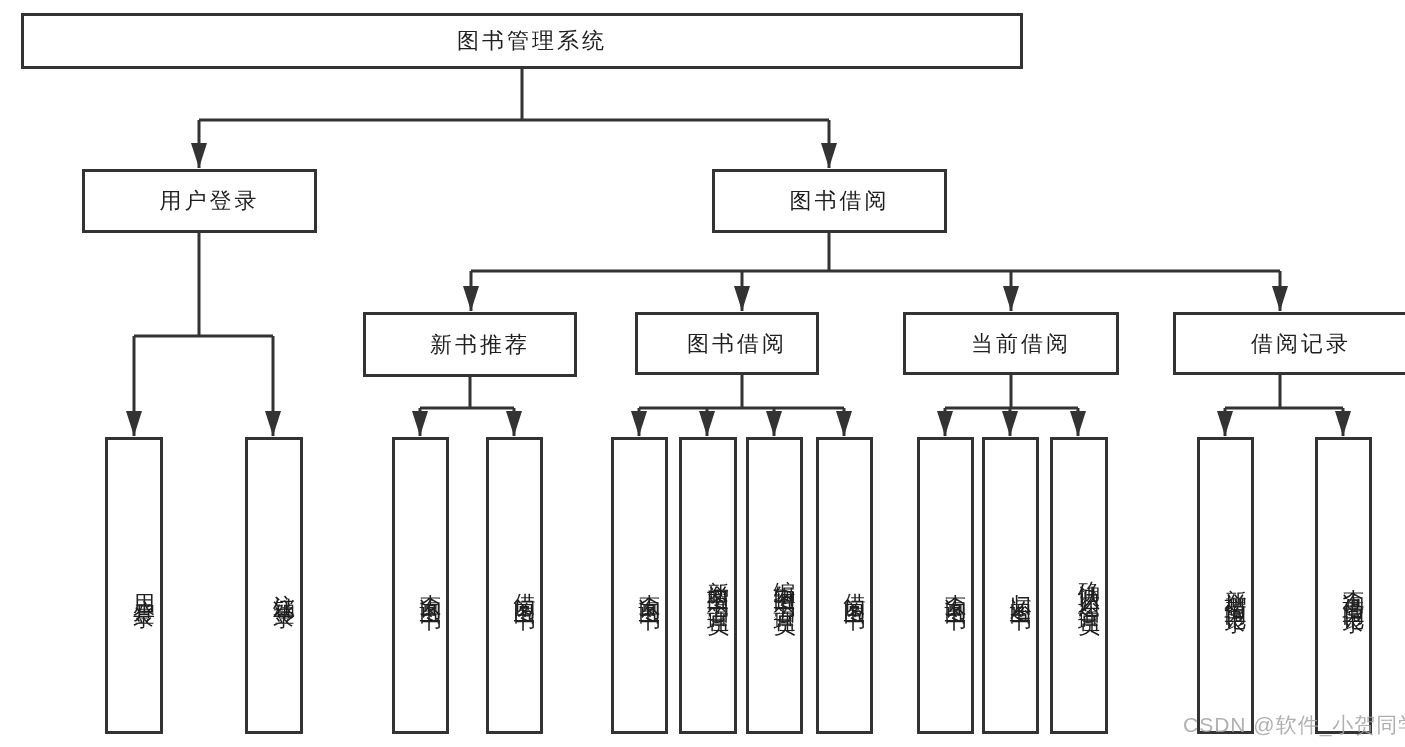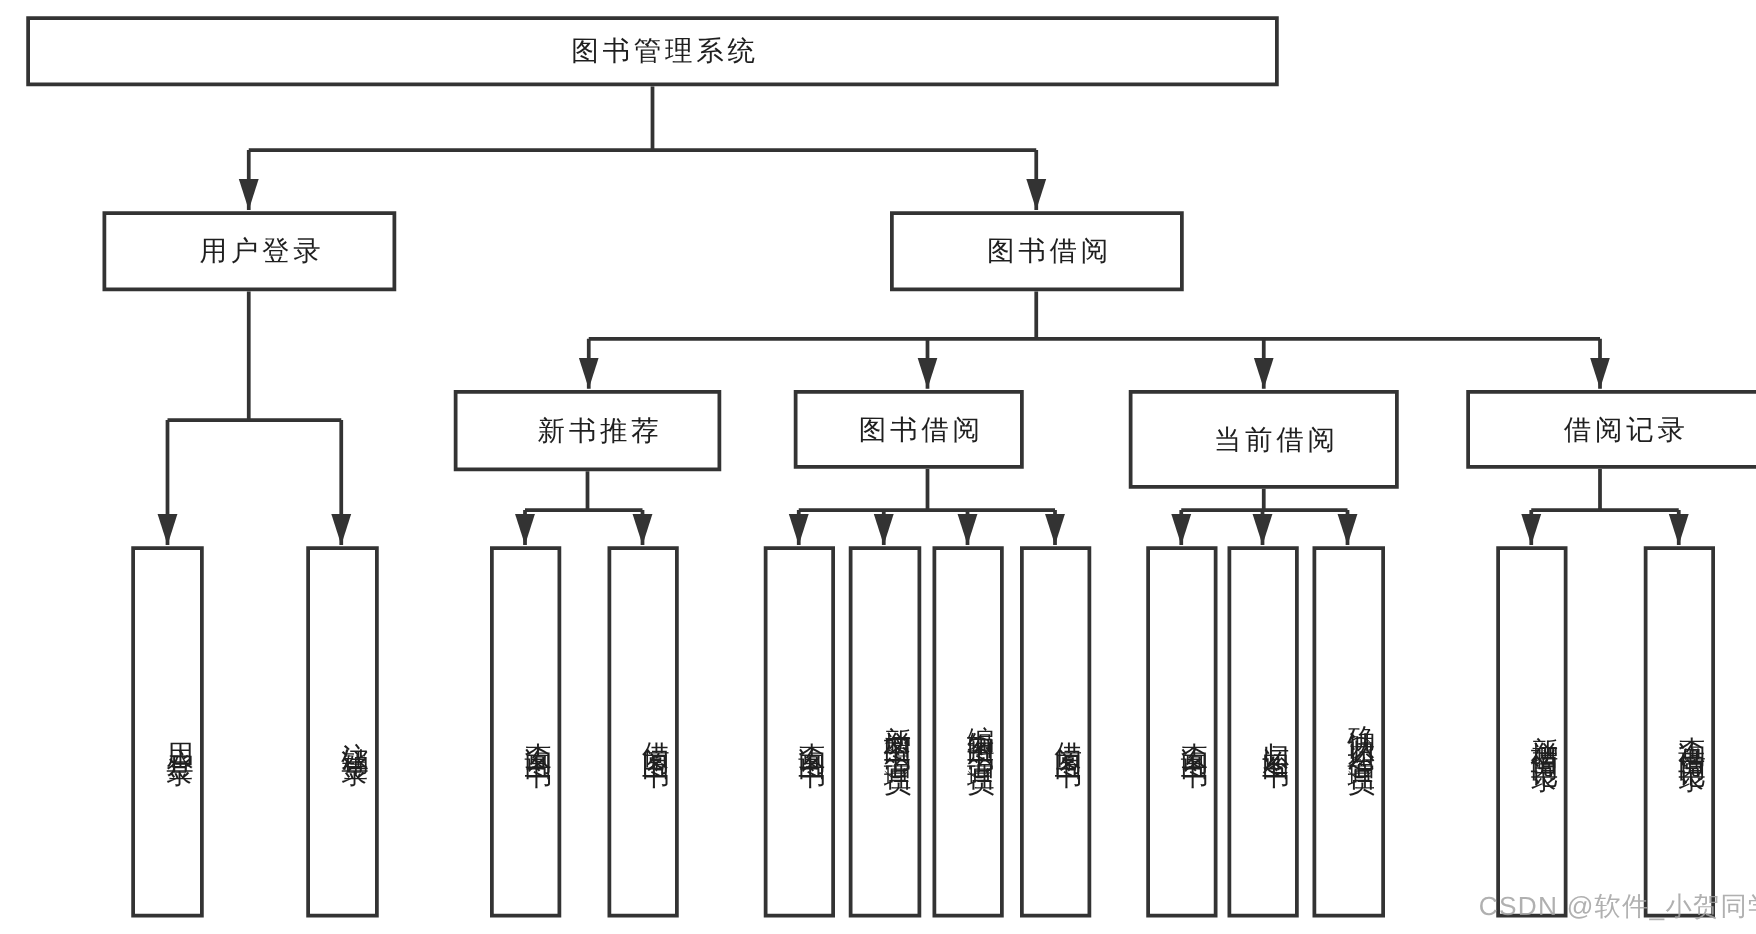--- a/index.html
+++ b/index.html
@@ -90,21 +90,21 @@
     </g>
   </svg>
 
   <div class="box hbox" style="left:21px;top:13px;width:1002px;height:56px">图书管理系统</div>
 
   <div class="box hbox" style="left:82px;top:169px;width:235px;height:64px">用户登录</div>
   <div class="box hbox" style="left:712px;top:169px;width:235px;height:64px">图书借阅</div>
 
   <div class="box hbox" style="left:363px;top:312px;width:214px;height:65px">新书推荐</div>
   <div class="box hbox" style="left:635px;top:312px;width:184px;height:63px">图书借阅</div>
-  <div class="box hbox" style="left:903px;top:312px;width:216px;height:79px">当前借阅</div>
+  <div class="box hbox" style="left:903px;top:312px;width:216px;height:63px">当前借阅</div>
   <div class="box hbox" style="left:1173px;top:312px;width:236px;height:63px">借阅记录</div>
 
   <div class="box vbox" style="left:105px;top:437px;width:58px;height:297px">用户登录</div>
   <div class="box vbox" style="left:245px;top:437px;width:58px;height:297px">注销登录</div>
 
   <div class="box vbox" style="left:392px;top:437px;width:57px;height:297px">查询图书</div>
   <div class="box vbox" style="left:486px;top:437px;width:57px;height:297px">借阅图书</div>
 
   <div class="box vbox" style="left:611px;top:437px;width:57px;height:297px">查询图书</div>
   <div class="box vbox" style="left:679px;top:437px;width:58px;height:297px">新增图书（管理员）</div>

